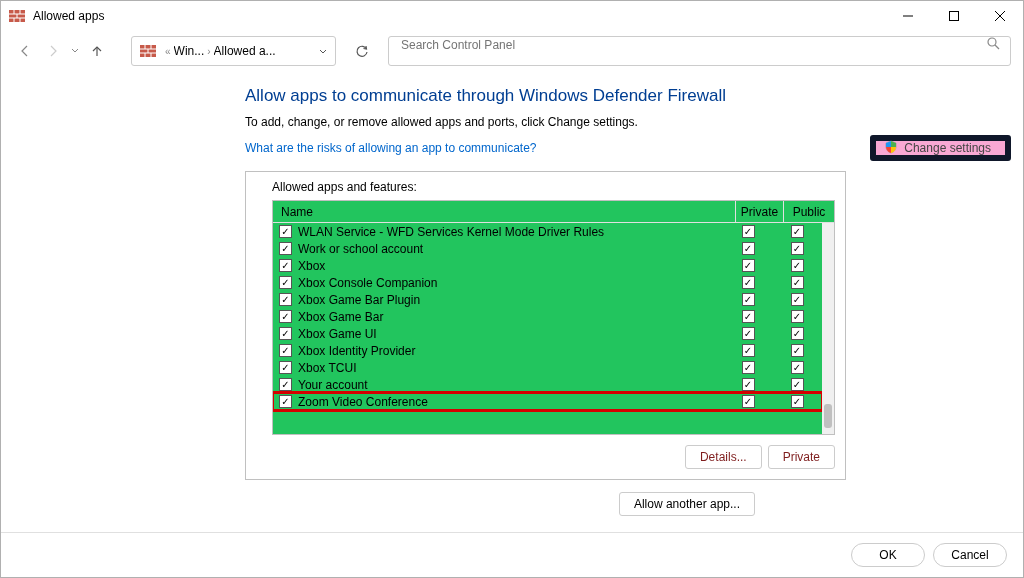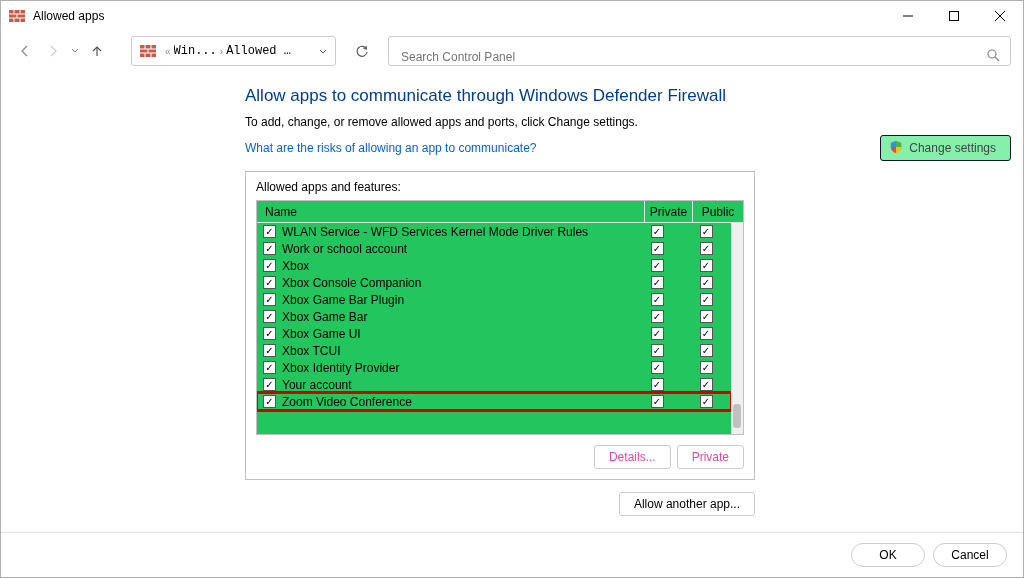--- a/index.html
+++ b/index.html
@@ -13,56 +13,56 @@
   .win-controls { display:flex; height:100%; }
   .win-btn { width:46px; height:30px; display:flex; align-items:center; justify-content:center; font-size:14px; color:#000; }
   
   .navbar { height:40px; display:flex; align-items:center; padding:0 12px; gap:4px; }
   .nav-btn { width:24px; height:28px; display:flex; align-items:center; justify-content:center; color:#555; font-size:14px; border-radius:3px; }
   .nav-btn.disabled { color:#c0c0c0; }
   .chev { width:12px; display:flex; align-items:center; justify-content:center; color:#888; font-size:9px; }
   .address-box { display:flex; align-items:center; height:30px; border:1px solid #ccc; border-radius:3px; padding:0 8px; width:205px; margin-left:18px; background:#fff; position:relative; }
   .address-box .bc-icon { width:16px; height:16px; display:flex; align-items:center; justify-content:center; margin-right:6px; }
   .address-box .bc-sep { color:#888; margin:0 3px; font-size:10px; }
-  .address-box .bc-part { color:#000; font-size:12px; white-space:nowrap; overflow:hidden; text-overflow:ellipsis;font-family:Liberation Mono, monospace; }
+  .address-box .bc-part { color:#000; font-size:12px; white-space:nowrap; overflow:hidden; text-overflow:ellipsis; }
   .address-box .dropdown-chev { margin-left:auto; color:#555; font-size:10px; }
   .refresh-btn { width:28px; height:28px; display:flex; align-items:center; justify-content:center; color:#555; margin-left:8px; border-radius:3px; }
-  .search-box { flex:1; height:30px; border:1px solid #ccc; border-radius:3px; margin-left:8px; display:flex; align-items:flex-end; padding:0 10px; background:#fff; }
+  .search-box { flex:1; height:30px; border:1px solid #ccc; border-radius:3px; margin-left:8px; display:flex; align-items:flex-start; padding:0 10px; background:#fff; }
   .search-box input { flex:1; border:none; outline:none; font-size:12px; color:#444; background:transparent; }
   .search-box .search-icon { color:#888; font-size:13px; }
   
   .content { flex:1; padding:15px 12px 0 244px; overflow:auto; }
   .page-title { font-size:17px; color:#003e92; margin:0 0 6px 0; font-weight:400; }
   .page-desc { font-size:12px; color:#000; margin:9px 0 6px 0; }
   .risk-row { display:flex; align-items:center; margin-bottom:10px;text-align:center; }
   .risk-link { font-size:12px; color:#0066cc; text-decoration:none; }
-  .change-btn { margin-left:auto; height:26px; padding:0 14px 0 8px; border:1px solid #0f172a; border-radius:3px; background:#86efac; display:flex; align-items:center; font-size:12px; color:#444; gap:6px; position:relative; }
+  .change-btn { margin-left:auto; height:26px; padding:0 14px 0 8px; border:6px solid #0f172a; border-radius:3px; background:#f9a8d4; display:flex; align-items:center; font-size:12px; color:#444; gap:6px; position:relative; }
   .shield-mini { width:14px; height:14px; }
   
-  .panel { width:510px; border:1px solid #c0c0c0; padding:8px 10px 10px 10px; }
+  .panel { width:601px; border:1px solid #c0c0c0; padding:8px 10px 10px 26px; }
   .panel-title { font-size:12px; color:#000; margin-bottom:6px; }
   .table-wrap { border:1px solid #c0c0c0; height:235px; position:relative; background:#22c55e; }
   .table-header { height:22px; display:flex; border-bottom:1px solid #e0e0e0; font-size:12px; }
   .th-name { flex:1; padding-left:8px; display:flex; align-items:center; border-right:1px solid #e0e0e0; }
   .th-priv { width:48px; display:flex; align-items:center; justify-content:center; border-right:1px solid #e0e0e0; }
   .th-pub { width:50px; display:flex; align-items:center; justify-content:center; }
   .table-body { position:absolute; top:22px; left:0; right:12px; bottom:0; overflow:hidden; }
   .row { height:17px; display:flex; align-items:center; font-size:12px; padding-left:6px; }
   .row .cb { width:13px; height:13px; display:flex; align-items:center; justify-content:center; border:1px solid #555; background:#fff; font-size:10px; line-height:1; color:#000; margin-right:6px; flex:none; }
   .row .cb.checked::after { content:"✓"; }
   .row .name { flex:1; white-space:nowrap; overflow:hidden; }
   .row .col-cb { width:48px; display:flex; justify-content:center; align-items:center; flex:none; }
   .row .col-cb .cb { margin:0; }
   .row .col-cb.pub { width:50px; }
   .row.highlight { outline:3px solid #d50000; outline-offset:-1px; position:relative; z-index:2; }
   .scrollbar { position:absolute; top:22px; right:0; bottom:0; width:12px; background:#f0f0f0; }
   .scroll-thumb { position:absolute; bottom:6px; left:2px; right:2px; height:24px; background:#c0c0c0; border-radius:3px; }
   .btn-row { display:flex; justify-content:flex-end; gap:6px; margin-top:10px; }
   .btn { height:24px; border:1px solid #ccc; border-radius:3px; background:#fff; padding:0 14px; font-size:12px; display:flex; align-items:center; color:#000; }
-  .btn.disabled { color:#ec4899; }
+  .btn.disabled { color:#7f1d1d; }
   .allow-row { width:510px; display:flex; justify-content:flex-end; margin-top:12px; }
   
   .footer { height:45px; border-top:1px solid #e0e0e0; display:flex; align-items:center; justify-content:flex-end; padding:0 16px; gap:8px; background:#fff; }
   .footer .btn { height:24px; min-width:74px; justify-content:center;border-radius:12px; }
   
   .brick-icon { width:16px; height:16px; }
 </style>
 </head>
 <body>
 
@@ -259,31 +259,31 @@
               <span class="name">Xbox Game UI</span>
               <span class="col-cb">
                 <span class="cb checked"></span>
               </span>
               <span class="col-cb pub">
                 <span class="cb checked"></span>
               </span>
             </div>
             <div class="row">
               <span class="cb checked"></span>
+              <span class="name">Xbox Identity Provider</span>
+              <span class="col-cb">
+                <span class="cb checked"></span>
+              </span>
+              <span class="col-cb pub">
+                <span class="cb checked"></span>
+              </span>
+            </div>
+            <div class="row">
+              <span class="cb checked"></span>
               <span class="name">Xbox TCUI</span>
-              <span class="col-cb">
-                <span class="cb checked"></span>
-              </span>
-              <span class="col-cb pub">
-                <span class="cb checked"></span>
-              </span>
-            </div>
-            <div class="row">
-              <span class="cb checked"></span>
-              <span class="name">Xbox Identity Provider</span>
               <span class="col-cb">
                 <span class="cb checked"></span>
               </span>
               <span class="col-cb pub">
                 <span class="cb checked"></span>
               </span>
             </div>
             <div class="row">
               <span class="cb checked"></span>
               <span class="name">Your account</span>

